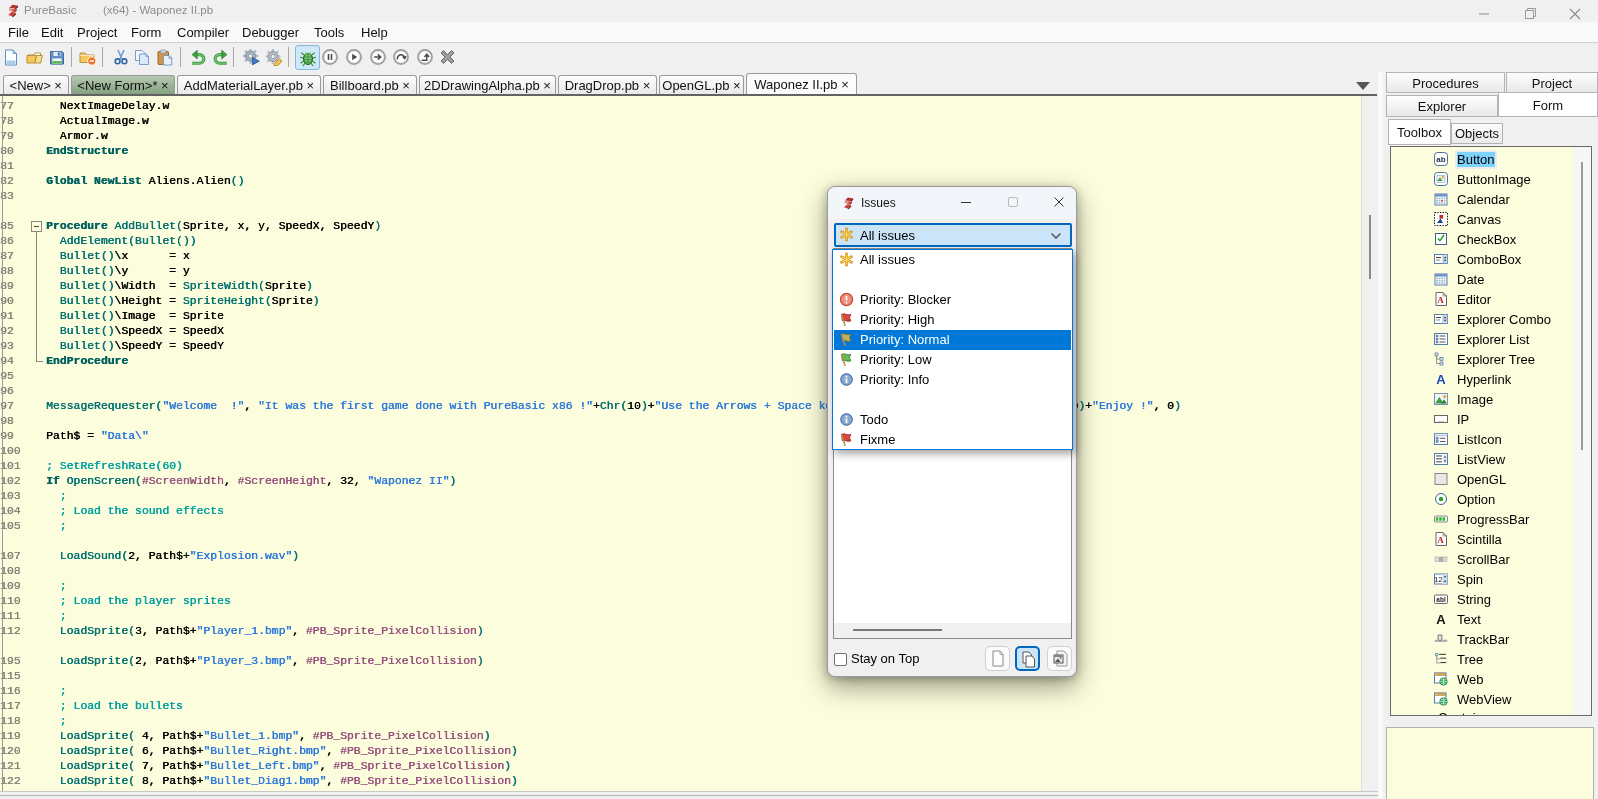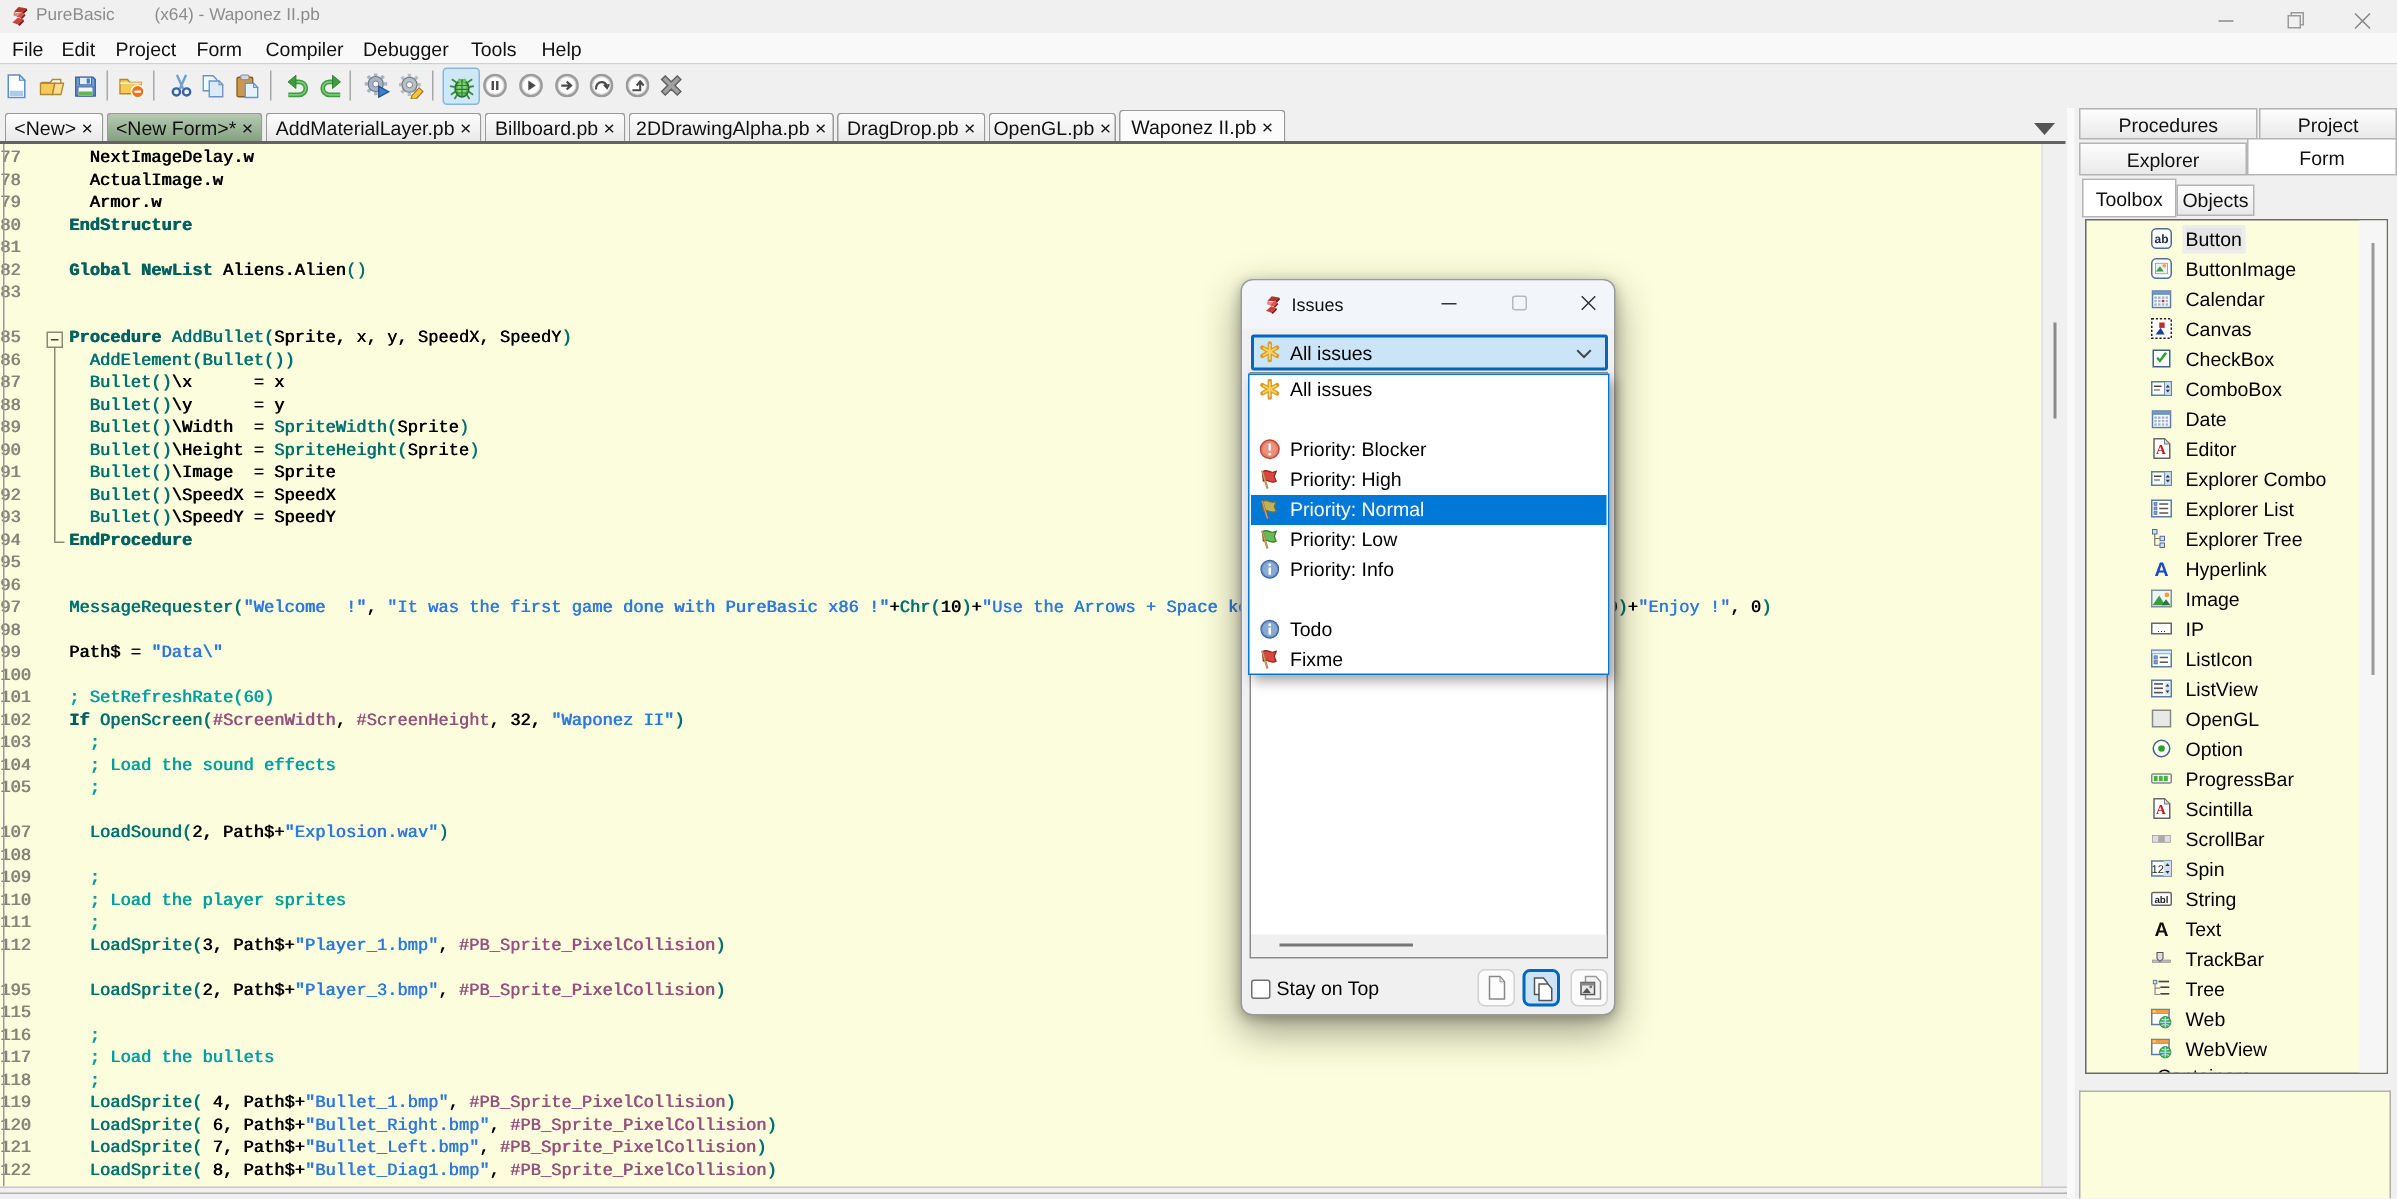--- a/index.html
+++ b/index.html
@@ -50,21 +50,21 @@
 
 #bottomstrip {position:absolute;left:0;top:791px;width:1378px;height:8px;background:#f0f0f0;border-top:1px solid #c8c8c8}
 #bottomline {position:absolute;left:0;top:795px;width:1378px;height:1px;background:#b0b0b0}
 #rp-gap {position:absolute;left:1378px;top:72px;width:5px;height:727px;background:#fafafa}
 .rtab {position:absolute;background:linear-gradient(#fdfdfd,#e9e9e9);border:1px solid #b4b4b4;font-size:13px;color:#111;text-align:center}
 .rtab.sel {background:#fff}
 #tblist {position:absolute;left:1390px;top:146px;width:202px;height:570px;background:#fcfddc;border:1px solid #6a6a6a;overflow:hidden}
 .tbrow {position:absolute;left:0;width:100%;height:20px;font-size:13px;color:#000;white-space:nowrap}
 .tbrow svg {position:absolute;left:43px;top:3px}
 .tbrow span {position:absolute;left:66px;top:2.5px}
-.tbrow.hov span {background:#e5e5e5;outline:2px solid #ececec}
+.tbrow.hov span {background:#7dd3fc;outline:2px solid #ececec}
 #tbvscroll {position:absolute;left:1573px;top:147px;width:18px;height:568px;background:#f6f6f6}
 #tbvthumb {position:absolute;left:8px;top:15px;width:2px;height:288px;background:#9a9a9a}
 #props {position:absolute;left:1386px;top:727px;width:208px;height:72px;background:#fcfddc;border:1px solid #b0b0b0;border-bottom:none}
 
 
 #dlg {position:absolute;left:827px;top:186px;width:250px;height:491px;background:#f0f0f0;border:1px solid #9a9aa0;border-radius:8px;box-shadow:0 10px 26px rgba(40,40,30,0.45),0 2px 8px rgba(40,40,30,0.3)}
 #dlgtitle {position:absolute;left:0;top:0;width:248px;height:32px;background:#f2f5fa;border-radius:8px 8px 0 0;font-size:12px;color:#111}
 #dlgtitle svg {position:absolute;left:13px;top:9px}
 #dlgtitle .tt {position:absolute;left:33px;top:9px}
 #dlgcombo {position:absolute;left:6px;top:36px;width:238px;height:24px;background:#cce4f7;border:2px solid #0067c0;border-radius:2px;font-size:13px}

